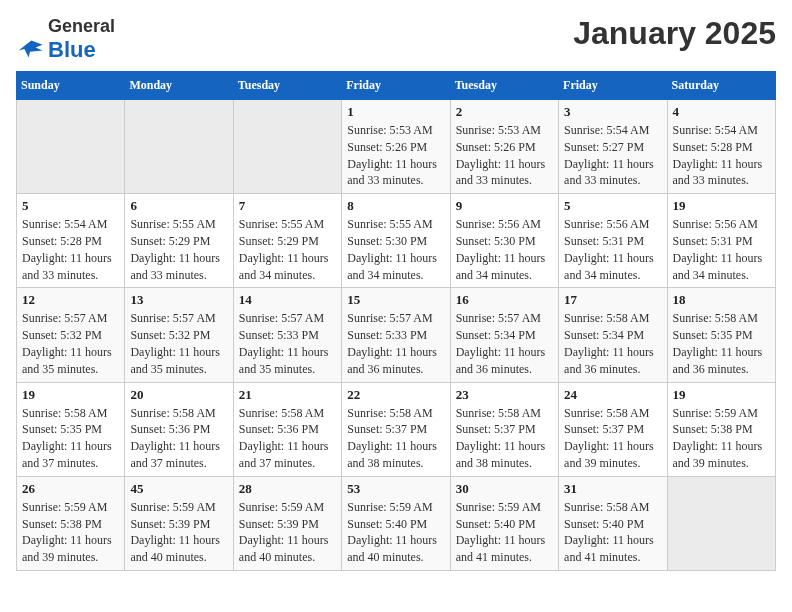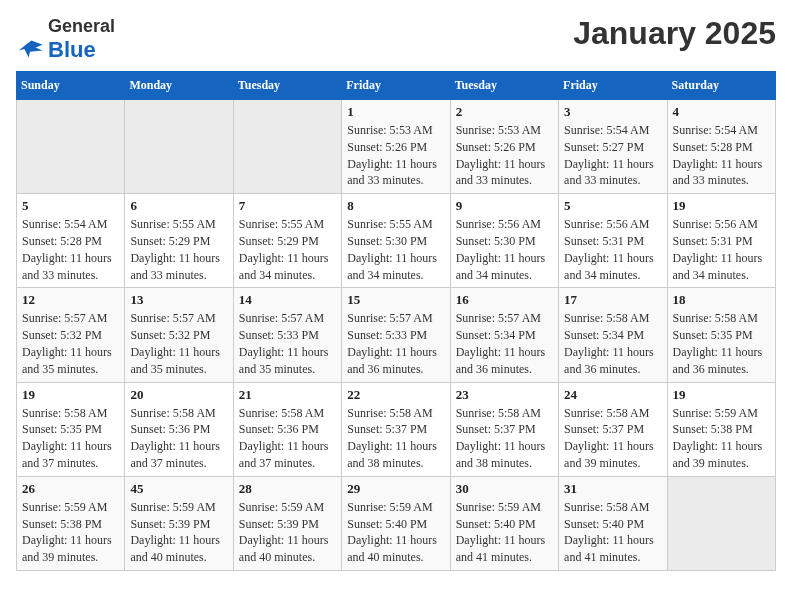--- a/index.html
+++ b/index.html
@@ -298,21 +298,21 @@
 Sunset: 5:39 PM
 Daylight: 11 hours and 40 minutes.</div>
         </td>
         <td>
           <div class="day-number">28</div>
           <div class="day-info" style="white-space: pre-line;">Sunrise: 5:59 AM
 Sunset: 5:39 PM
 Daylight: 11 hours and 40 minutes.</div>
         </td>
         <td>
-          <div class="day-number">29</div>
+          <div class="day-number">53</div>
           <div class="day-info" style="white-space: pre-line;">Sunrise: 5:59 AM
 Sunset: 5:40 PM
 Daylight: 11 hours and 40 minutes.</div>
         </td>
         <td>
           <div class="day-number">30</div>
           <div class="day-info" style="white-space: pre-line;">Sunrise: 5:59 AM
 Sunset: 5:40 PM
 Daylight: 11 hours and 41 minutes.</div>
         </td>

